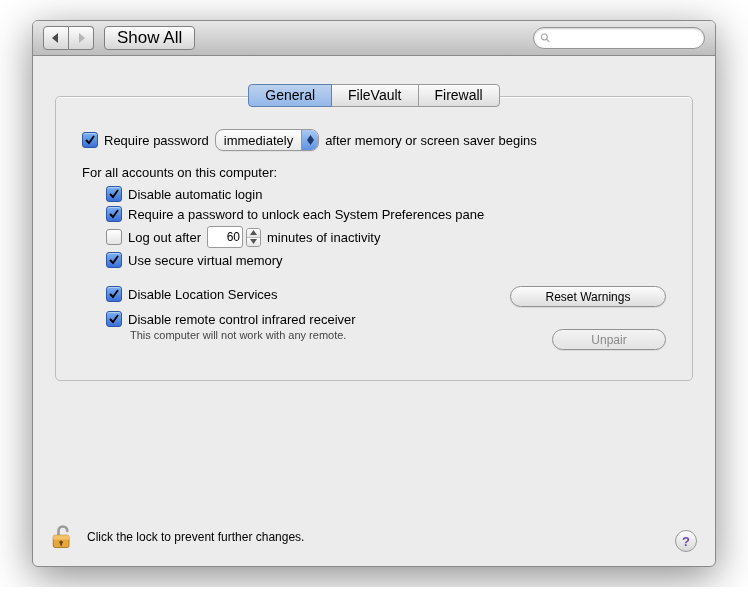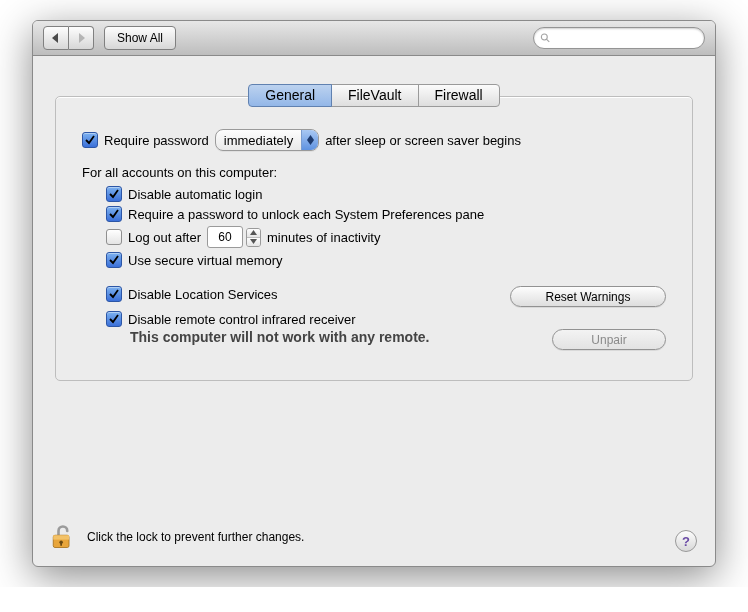--- a/index.html
+++ b/index.html
@@ -73,21 +73,21 @@
   }
   .seg-btn:first-child { border-radius: 4px 0 0 4px; }
   .seg-btn:last-child  { border-radius: 0 4px 4px 0; border-left: none;}
   .seg-btn svg { width: 8px; height: 10px; }
   .pill-btn {
     height: 22px;
     padding: 0 12px;
     background: linear-gradient(#fdfdfd,#d7d7d7);
     border: 1px solid #808080;
     border-radius: 4px;
-    font-size: 12px;
+    font-size: 17px;
     display: flex;
     align-items: center;
   }
   .toolbar .spacer { flex: 1; }
   .searchbox {
     width: 158px;
     height: 20px;
     border-radius: 11px;
     border: 1px solid #949494;
     background: #fff;
@@ -188,21 +188,21 @@
     display: flex;
     flex-direction: column;
     align-items: center;
     justify-content: center;
   }
   .popup-menu .pm-arrows svg{width:7px;height:5px;}
   .stepper-field {
     display:inline-flex; align-items:center; gap:3px;
   }
   .stepper-field input {
-    width: 30px; height:18px; text-align:center;
+    width: 30px; height:18px; text-align:right;
     border:1px solid #9a9a9a; border-radius:3px;
     font-size:12px; background:#fff;
   }
   .stepper-arrows {
     display:flex; flex-direction:column;
     border:1px solid #9a9a9a; border-radius:3px;
     overflow:hidden; width:13px;
   }
   .stepper-arrows div{
     height:8px; display:flex;align-items:center;justify-content:center;
@@ -215,25 +215,24 @@
     padding: 0 16px;
     border-radius: 11px;
     background: linear-gradient(#fdfdfd,#dedede);
     border: 1px solid #929292;
     font-size: 12px;
     display:inline-flex; align-items:center;justify-content:center;
     box-shadow: 0 1px 0 rgba(0,0,0,0.08);
   }
   .push-btn[disabled]{ color:#8a8a8a; background:linear-gradient(#f3f3f3,#e3e3e3);}
   .subtext {
-    font-size: 14px;
+    font-size: 11px;
     color: #444;
     margin-left: 24px;
     margin-top: 2px;
-    font-weight: bold;
   }
   .two-col {
     display: flex;
     align-items: flex-start;
     justify-content: space-between;
   }
   .lock-row {
     display:flex; align-items:center; gap:10px;
     padding: 8px 14px 14px 14px;
     font-size: 12px;
@@ -304,21 +303,21 @@
           <span class="pm-label">immediately</span>
           <span class="pm-arrows">
             <svg viewBox="0 0 7 5">
                 <polygon points="0,5 7,5 3.5,0" fill="#1d3a6e"></polygon>
               </svg>
             <svg viewBox="0 0 7 5">
                 <polygon points="0,0 7,0 3.5,5" fill="#1d3a6e"></polygon>
               </svg>
           </span>
         </span>
-        <span>after sleep or screen saver begins</span>
+        <span>after memory or screen saver begins</span>
       </div>
 
       <div class="section-label">For all accounts on this computer:</div>
 
       <div class="row indent">
         <span class="aqua-check checked">
           <svg viewBox="0 0 10 10">
               <polyline points="1,5 4,8 9,1" fill="none" stroke="#000" stroke-width="1.8"></polyline>
             </svg>
         </span>

